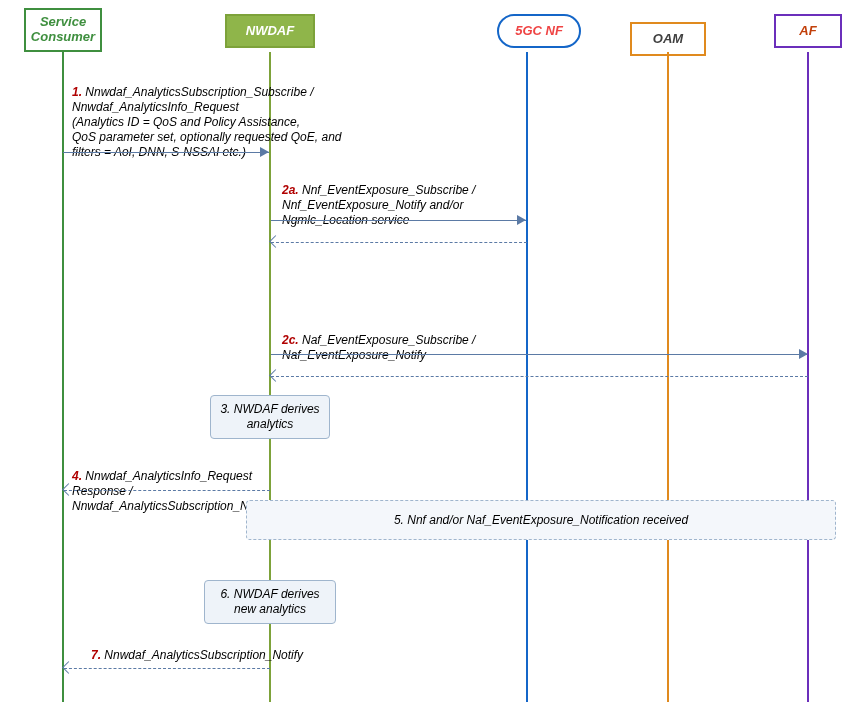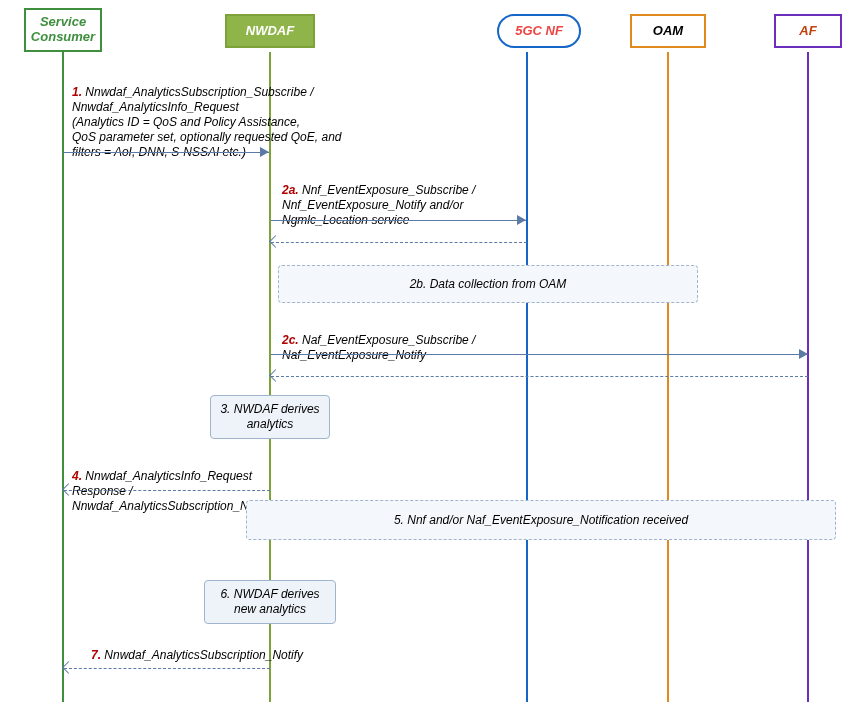--- a/index.html
+++ b/index.html
@@ -95,21 +95,21 @@
 
 <div class="diagram">
 
   <div class="actor-head" style="left:24px; width:78px; height:44px; border-color:#3f8f3f; color:#3f8f3f; background:#fff; white-space:pre;">Service
 Consumer</div>
 
   <div class="actor-head" style="left:225px; width:90px; height:34px; top:14px; border-color:#7da23a; color:#fff; background:#8fb54a;">NWDAF</div>
 
   <div class="actor-head" style="left:497px; width:84px; height:34px; top:14px; border-color:#1466c8; color:#ef4444; background:#fff;border-radius:17px;">5GC NF</div>
 
-  <div class="actor-head" style="left:630px; width:76px; height:34px; top:14px; border-color:#e08a1e; color:#000000; background:#fff;">OAM</div>
+  <div class="actor-head" style="left:630px; width:76px; height:34px; top:22px; border-color:#e08a1e; color:#404040; background:#fff;">OAM</div>
 
   <div class="actor-head" style="left:774px; width:68px; height:34px; top:14px; border-color:#6b2fbb; color:#c2410c; background:#fff;">AF</div>
 
   <div class="lifeline" style="left:62px; background:#3f8f3f;"></div>
   <div class="lifeline" style="left:269px; background:#7da23a;"></div>
   <div class="lifeline" style="left:526px; background:#1466c8;"></div>
   <div class="lifeline" style="left:667px; background:#e08a1e;"></div>
   <div class="lifeline" style="left:807px; background:#6b2fbb;"></div>
 
   <div class="msg" style="left:72px; top:70px; width:270px; white-space:pre-line;">
@@ -124,23 +124,20 @@
   <div class="msg" style="left:282px; top:168px; width:230px; white-space:pre-line;">
     <span class="num">2a.</span><span> Nnf_EventExposure_Subscribe /
 Nnf_EventExposure_Notify and/or
 Ngmlc_Location service</span>
   </div>
   <div class="arrow solid" style="left:271px; top:220px; width:255px;"></div>
   <div class="arrow-head right" style="left:517px; top:215px;"></div>
   <div class="arrow dashed" style="left:271px; top:242px; width:256px;"></div>
   <div class="arrow-head open-left" style="left:271px; top:237px;"></div>
 
-  <div class="widebox" style="left:278px; top:265px; width:420px; height:38px;">
-    <span><span class="num">2b.</span><span> Data collection from OAM</span></span>
-  </div>
 
   <div class="msg" style="left:282px; top:318px; width:230px; white-space:pre-line;">
     <span class="num">2c.</span><span> Naf_EventExposure_Subscribe /
 Naf_EventExposure_Notify</span>
   </div>
   <div class="arrow solid" style="left:271px; top:354px; width:536px;"></div>
   <div class="arrow-head right" style="left:799px; top:349px;"></div>
   <div class="arrow dashed" style="left:271px; top:376px; width:537px;"></div>
   <div class="arrow-head open-left" style="left:271px; top:371px;"></div>
 

